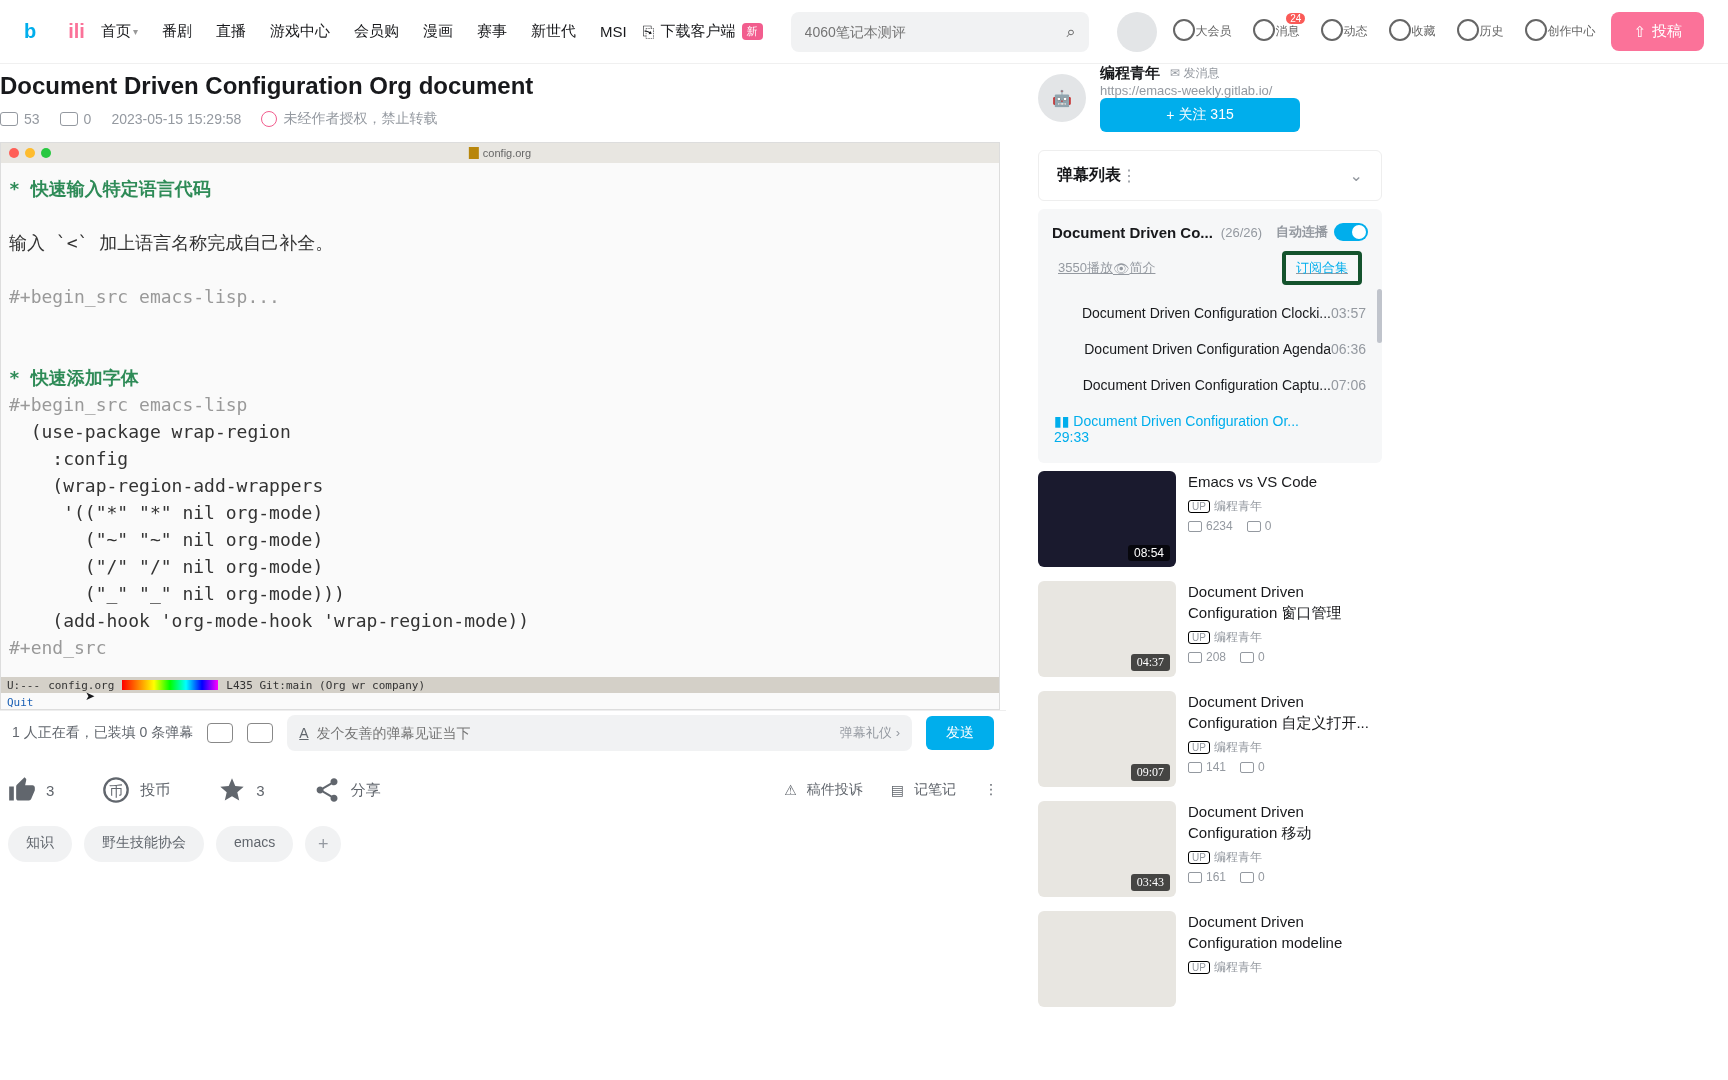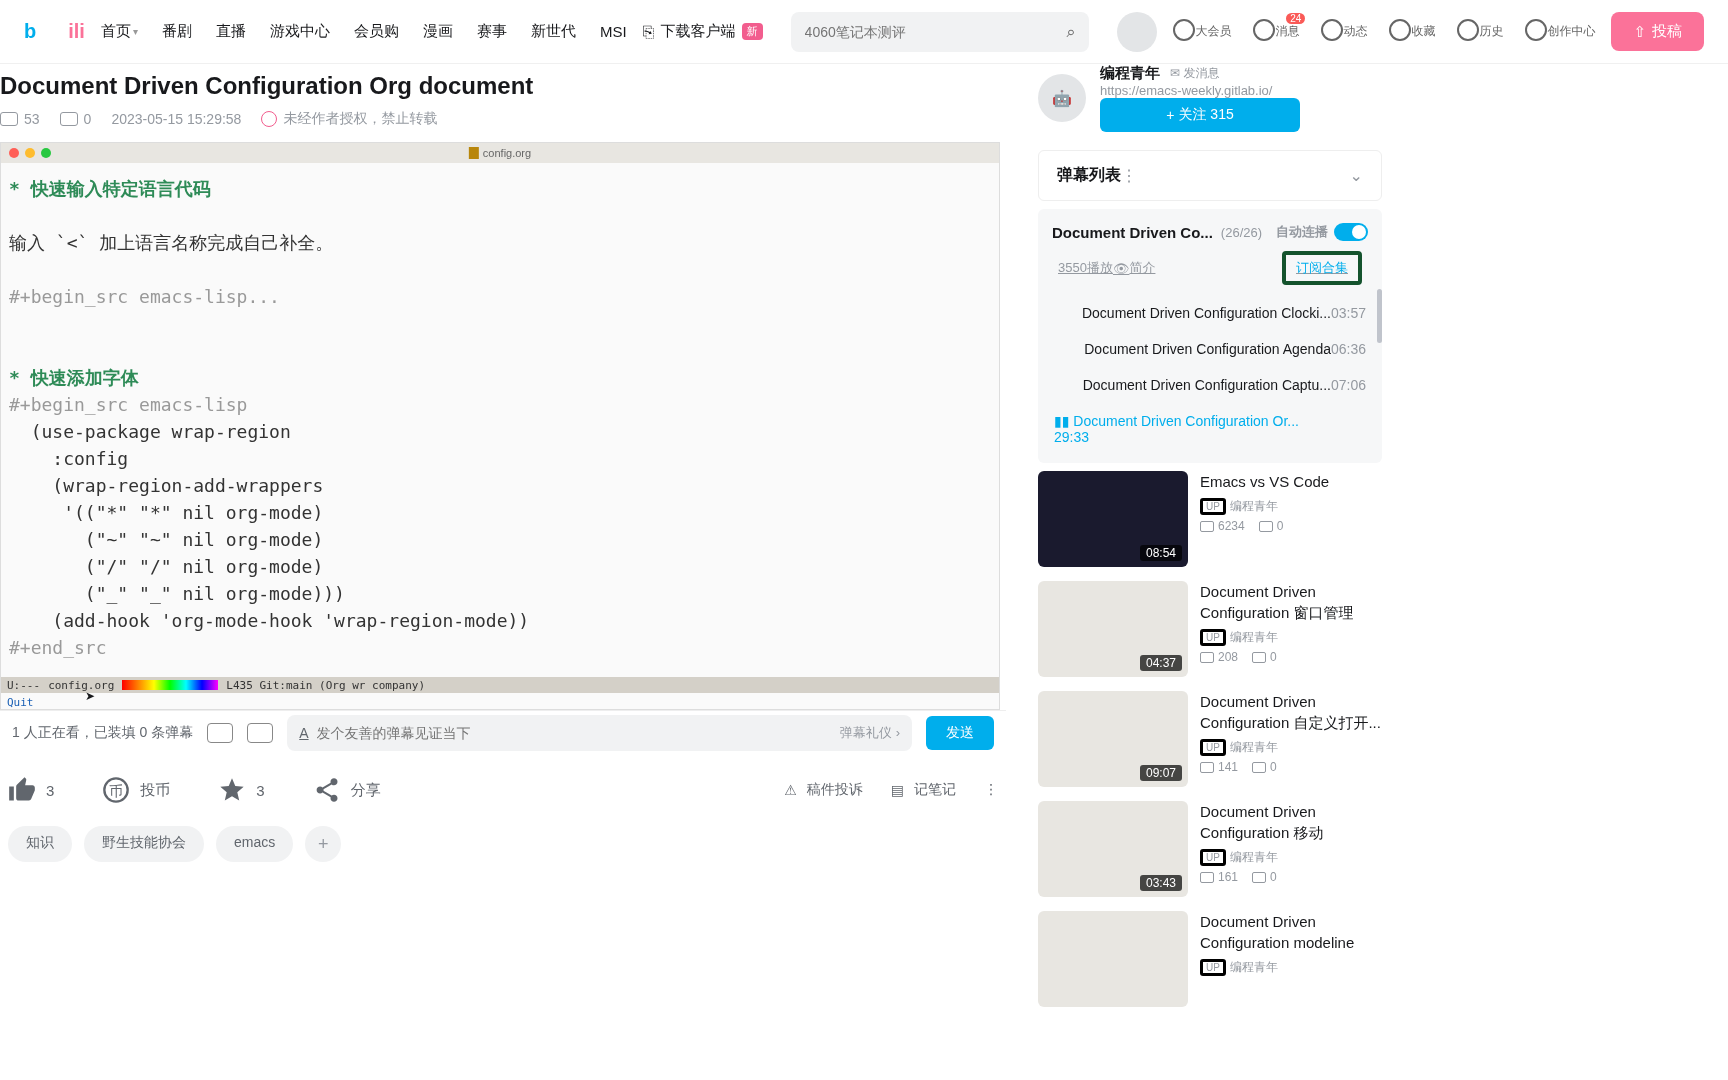--- a/index.html
+++ b/index.html
@@ -75,26 +75,26 @@
 .pl-sub { display: flex; align-items: center; font-size: 13px; color: #9499a0; margin: 10px 6px; text-decoration: underline; }
 .sub-btn { border: 4px solid #14532d; color: #00aeec; padding: 4px 10px; border-radius: 4px; font-size: 13px; margin-left: auto; }
 .pl-list { font-size: 14px; }
 .pl-item { display: flex; justify-content: flex-end; padding: 10px 2px; color: #18191c; }
 .pl-item.active { color: #00aeec; flex-direction: column; }
 .pl-item-title { max-width: 260px; overflow: hidden; text-overflow: ellipsis; white-space: nowrap; }
 .pl-time { color: #9499a0; }
 .pl-item.active .pl-time { color: #00aeec; }
 .reco-list { margin: 8px; }
 .reco { display: flex; gap: 12px; margin-bottom: 14px; }
-.reco-thumb { width: 150px; height: 96px; background: #1a1a2e; border-radius: 6px; position: relative; flex-shrink: 0; }
-.reco-thumb.light { background: #e8e6e1; }
+.reco-thumb { width: 138px; height: 96px; background: #1a1a2e; border-radius: 6px; position: relative; flex-shrink: 0; }
+.reco-thumb.light { background: #e8e6e1; font-family: Liberation Serif, serif; }
 .reco-dur { position: absolute; right: 6px; bottom: 6px; background: rgba(0,0,0,0.7); color: #fff; font-size: 12px; padding: 1px 6px; border-radius: 3px; }
 .reco-title { font-size: 15px; font-weight: 500; line-height: 1.4; margin-bottom: 6px; }
 .reco-up { font-size: 12px; color: #9499a0; display: flex; align-items: center; gap: 4px; margin-bottom: 4px; }
-.up-badge { border: 3px solid #000000; border-radius: 3px; font-size: 10px; padding: 0 3px; }
+.up-badge { border: 1px solid #000000; border-radius: 3px; font-size: 10px; padding: 0 3px; }
 .reco-stats { font-size: 12px; color: #9499a0; display: flex; gap: 14px; }
 .stat { display: flex; align-items: center; gap: 4px; }
 .stat-icon { width: 14px; height: 11px; border: 1px solid #9499a0; border-radius: 2px; display: inline-block; }
 .danmu-gift { display: flex; align-items: center; gap: 4px; }
 .scroll-ind { position: absolute; right: 0; top: 80px; width: 5px; height: 54px; background: #c0c4cc; border-radius: 3px; }
 </style>
 </head>
 <body>
 
 <div class="header">

